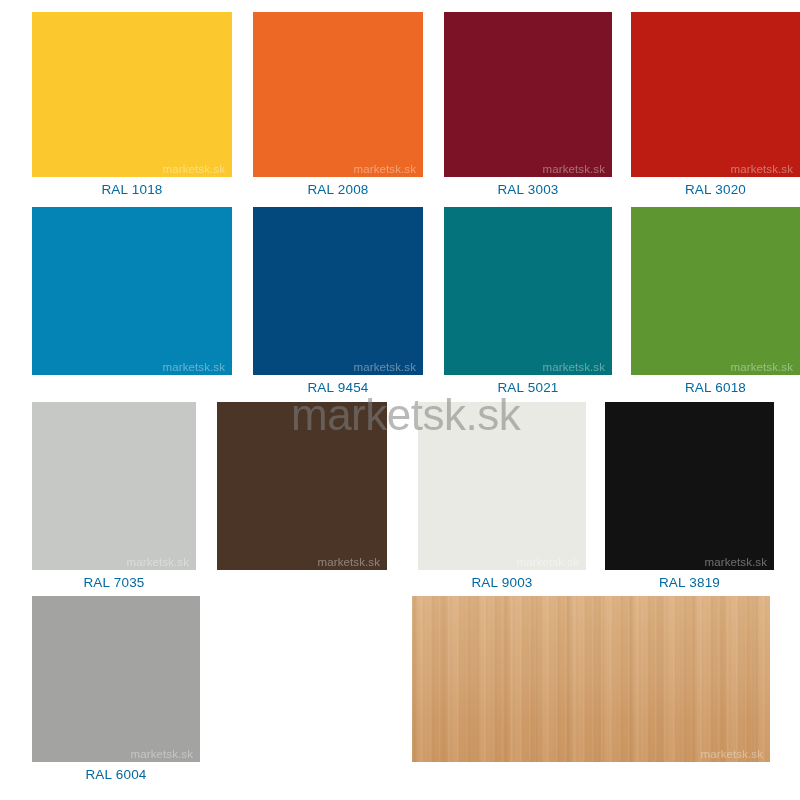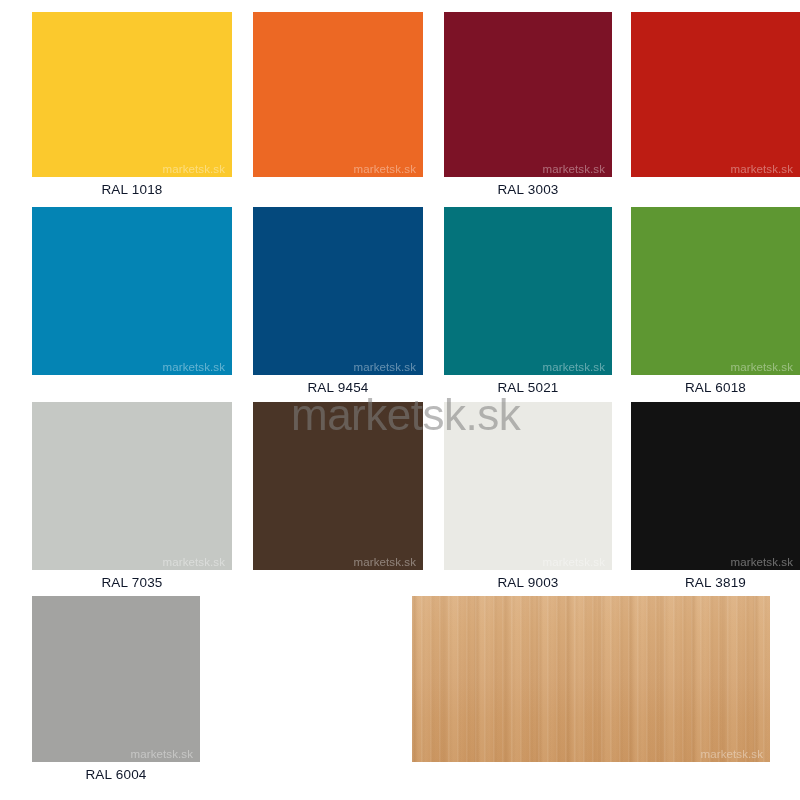--- a/index.html
+++ b/index.html
@@ -50,21 +50,21 @@
     letter-spacing: 0.1px;
     color: rgba(255, 255, 255, 0.38);
     font-family: "Liberation Sans", sans-serif;
     white-space: nowrap;
     pointer-events: none;
   }
 
   .cell-label {
     text-align: center;
     font-size: 13.5px;
-    color: #0f172a;
+    color: #0369a1;
     letter-spacing: 0.2px;
     padding-top: 5px;
     white-space: nowrap;
     font-family: "Liberation Sans", sans-serif;
   }
 
   
   .wood {
     background-color: #d8ab79;
     background-image:
@@ -116,31 +116,33 @@
     <div class="cell" style="width:200px;margin-left:32px;">
       <div class="chip" style="height:165px;background:#fbc92d;">
         <span class="chip-mark">marketsk.sk</span>
       </div>
       <div class="cell-label">RAL 1018</div>
     </div>
     <div class="cell" style="width:170px;margin-left:21px;">
       <div class="chip" style="height:165px;background:#ec6824;">
         <span class="chip-mark">marketsk.sk</span>
       </div>
+      <div class="cell-label">RAL 2008</div>
     </div>
     <div class="cell" style="width:168px;margin-left:21px;">
       <div class="chip" style="height:165px;background:#7c1226;">
         <span class="chip-mark">marketsk.sk</span>
       </div>
       <div class="cell-label">RAL 3003</div>
     </div>
     <div class="cell" style="width:169px;margin-left:19px;">
       <div class="chip" style="height:165px;background:#bd1c13;">
         <span class="chip-mark">marketsk.sk</span>
       </div>
+      <div class="cell-label">RAL 3020</div>
     </div>
   </div>
 
   <div class="swatch-row" style="top:207px;">
     <div class="cell" style="width:200px;margin-left:32px;">
       <div class="chip" style="height:168px;background:#0484b4;">
         <span class="chip-mark">marketsk.sk</span>
       </div>
     </div>
     <div class="cell" style="width:170px;margin-left:21px;">
@@ -157,32 +159,32 @@
     </div>
     <div class="cell" style="width:169px;margin-left:19px;">
       <div class="chip" style="height:168px;background:#5e9732;">
         <span class="chip-mark">marketsk.sk</span>
       </div>
       <div class="cell-label">RAL 6018</div>
     </div>
   </div>
 
   <div class="swatch-row" style="top:402px;">
-    <div class="cell" style="width:200px;margin-left:32px;">
+    <div class="cell" style="width:164px;margin-left:32px;">
       <div class="chip" style="height:168px;background:#c5c8c4;">
         <span class="chip-mark">marketsk.sk</span>
       </div>
       <div class="cell-label">RAL 7035</div>
     </div>
     <div class="cell" style="width:170px;margin-left:21px;">
       <div class="chip" style="height:168px;background:#4a3527;">
         <span class="chip-mark">marketsk.sk</span>
       </div>
     </div>
-    <div class="cell" style="width:168px;margin-left:21px;">
+    <div class="cell" style="width:168px;margin-left:31px;">
       <div class="chip" style="height:168px;background:#eaeae5;">
         <span class="chip-mark">marketsk.sk</span>
       </div>
       <div class="cell-label">RAL 9003</div>
     </div>
     <div class="cell" style="width:169px;margin-left:19px;">
       <div class="chip" style="height:168px;background:#121212;">
         <span class="chip-mark">marketsk.sk</span>
       </div>
       <div class="cell-label">RAL 3819</div>

